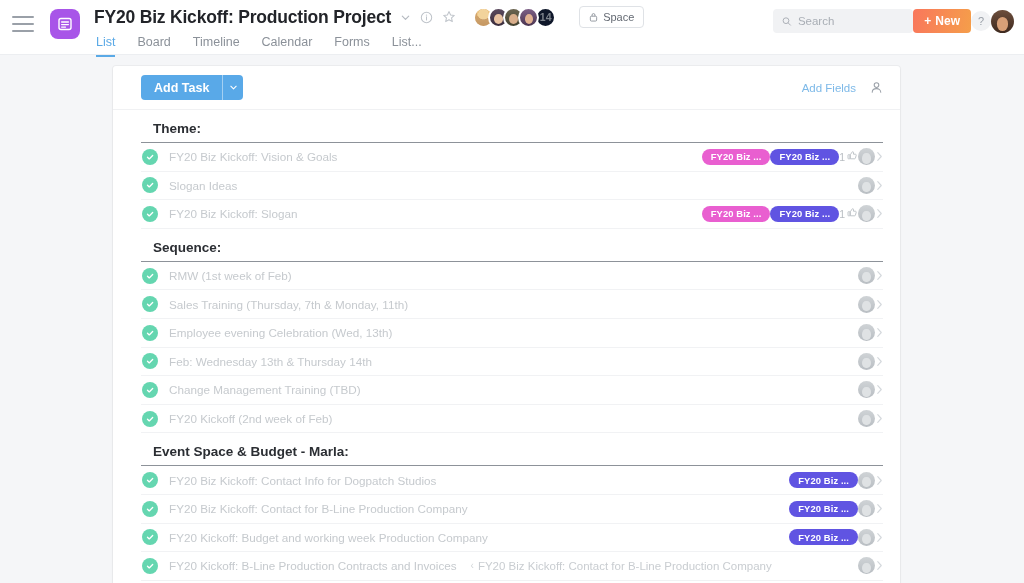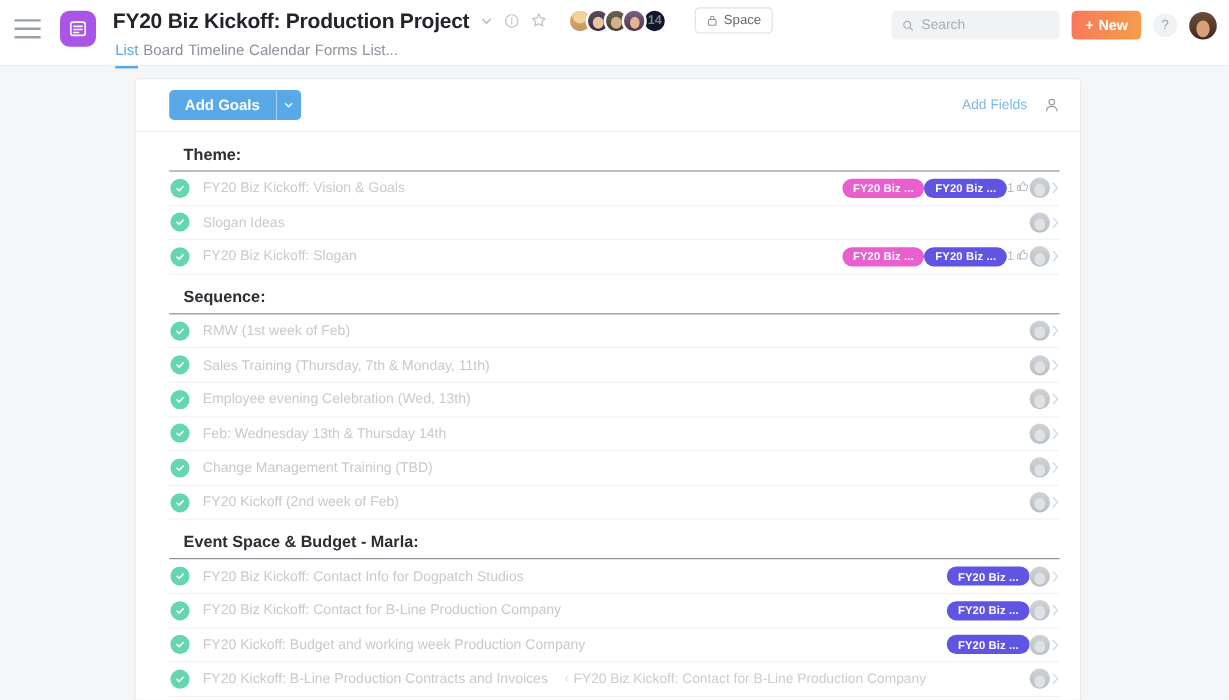--- a/index.html
+++ b/index.html
@@ -65,30 +65,30 @@
     display:flex; align-items:center; justify-content:center;
     margin-left: -4px; border: 2px solid #fff;
   }
   .share-btn {
     margin-left: 14px; height: 22px; padding: 0 9px;
     border: 1px solid #dfe2e6; border-radius: 4px; background: #fff;
     display: flex; align-items: center; gap: 5px;
     font-size: 11px; color: #646a73; cursor: pointer;
   }
 
-  .tabs { display: flex; gap: 4px; margin-top: 6px; padding-left: 2px; }
+  .tabs { display: flex; gap: 22px; margin-top: 6px; padding-left: 2px; }
   .tab {
     font-size: 12.5px; color: #8b9199; padding-bottom: 6px;
     border-bottom: 2px solid transparent; cursor: pointer; white-space: nowrap;
   }
   .tab.active { color: #5aa9e6; border-bottom-color: #5aa9e6; }
 
   .topbar-right {
     position: absolute; right: 10px; top: 9px;
-    display: flex; align-items: center; gap: 10px;
+    display: flex; align-items: center; 
   }
   .search {
     width: 140px; height: 24px; background: #f1f2f4; border-radius: 4px;
     display:flex; align-items:center; gap:6px; padding: 0 9px; cursor:text;
   }
   .search input {
     border:0; background:transparent; outline:none; width: 100%;
     font-size: 11.5px; color:#6f757d; font-family:"Liberation Sans",sans-serif;
   }
   .search input::placeholder { color:#a9aeb5; }
@@ -264,21 +264,21 @@
       </button>
       <div class="help-btn">?</div>
       <div class="me-av"></div>
     </div>
   </div>
 
   <div class="panel">
 
     <div class="toolbar">
       <div class="addtask-group">
-        <button class="addtask">Add Goals</button>
+        <button class="addtask">Add Task</button>
         <button class="addtask-caret">
           <svg width="9" height="9" viewBox="0 0 10 10">
               <path d="M2 3.6L5 6.6l3-3" stroke="#fff" stroke-width="1.2" fill="none" stroke-linecap="round" stroke-linejoin="round"></path>
             </svg>
         </button>
       </div>
       <div class="toolbar-right">
         <span class="addfields">Add Fields</span>
         <span class="person-ic">
           <svg width="13" height="13" viewBox="0 0 14 14">

